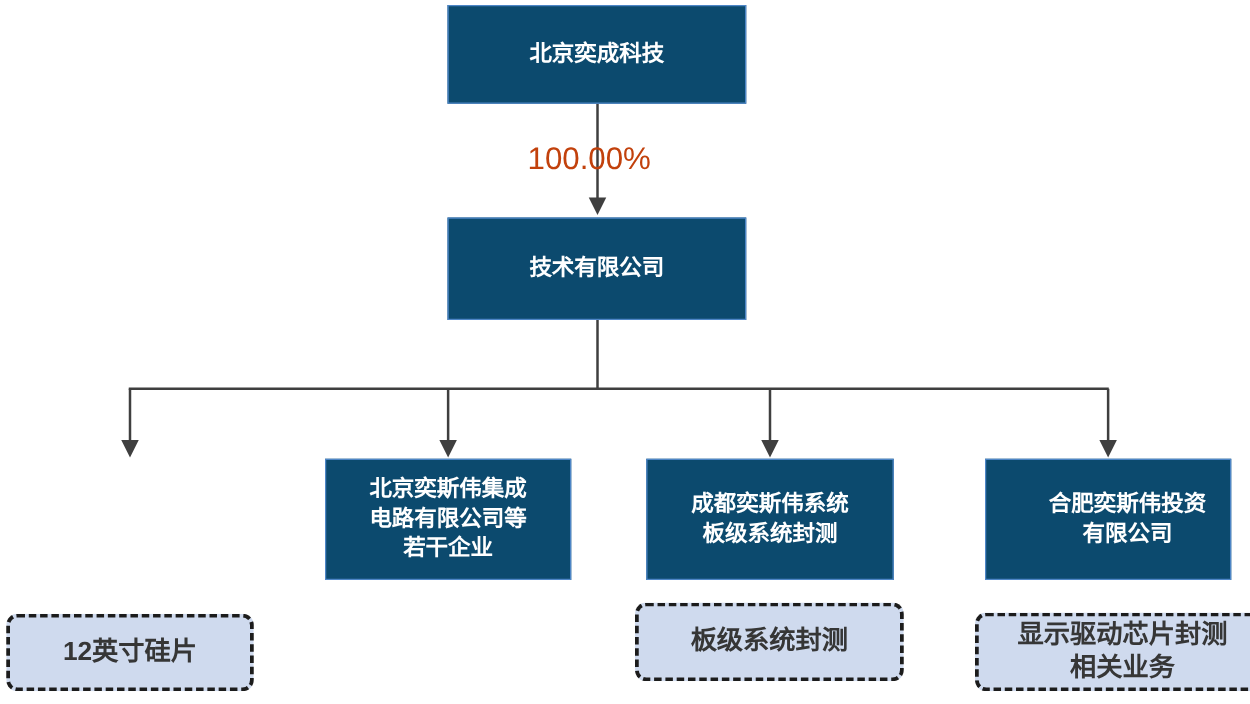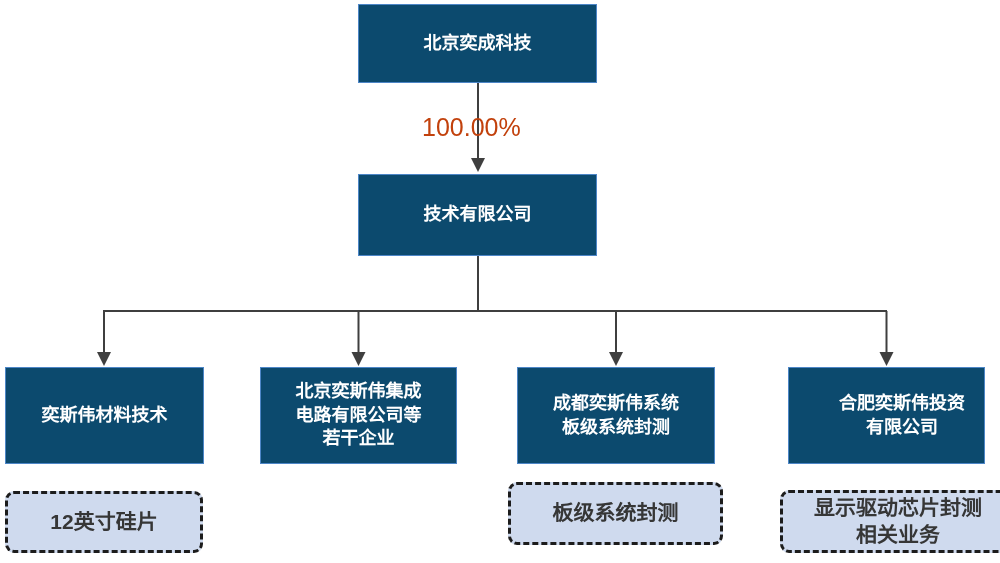--- a/index.html
+++ b/index.html
@@ -85,23 +85,20 @@
   <div class="node node-blue" style="left:358px; top:4px; width:239px; height:79px;">
     <span>北京奕成科技</span>
   </div>
 
   <div class="edge-label">100.00%</div>
 
   <div class="node node-blue" style="left:358px; top:174px; width:239px; height:82px;">
     <span>技术有限公司</span>
   </div>
 
-  <div class="node node-blue" style="left:5px; top:367px; width:199px; height:97px;">
-    <span>奕斯伟材料技术</span>
-  </div>
   <div class="node node-blue" style="left:260px; top:367px; width:197px; height:97px;">
     <span>北京奕斯伟集成
 电路有限公司等
 若干企业</span>
   </div>
   <div class="node node-blue" style="left:517px; top:367px; width:198px; height:97px;">
     <span>成都奕斯伟系统
 板级系统封测</span>
   </div>
   <div class="node node-blue" style="left:788px; top:367px; width:197px; height:97px;padding-left:31px;">

